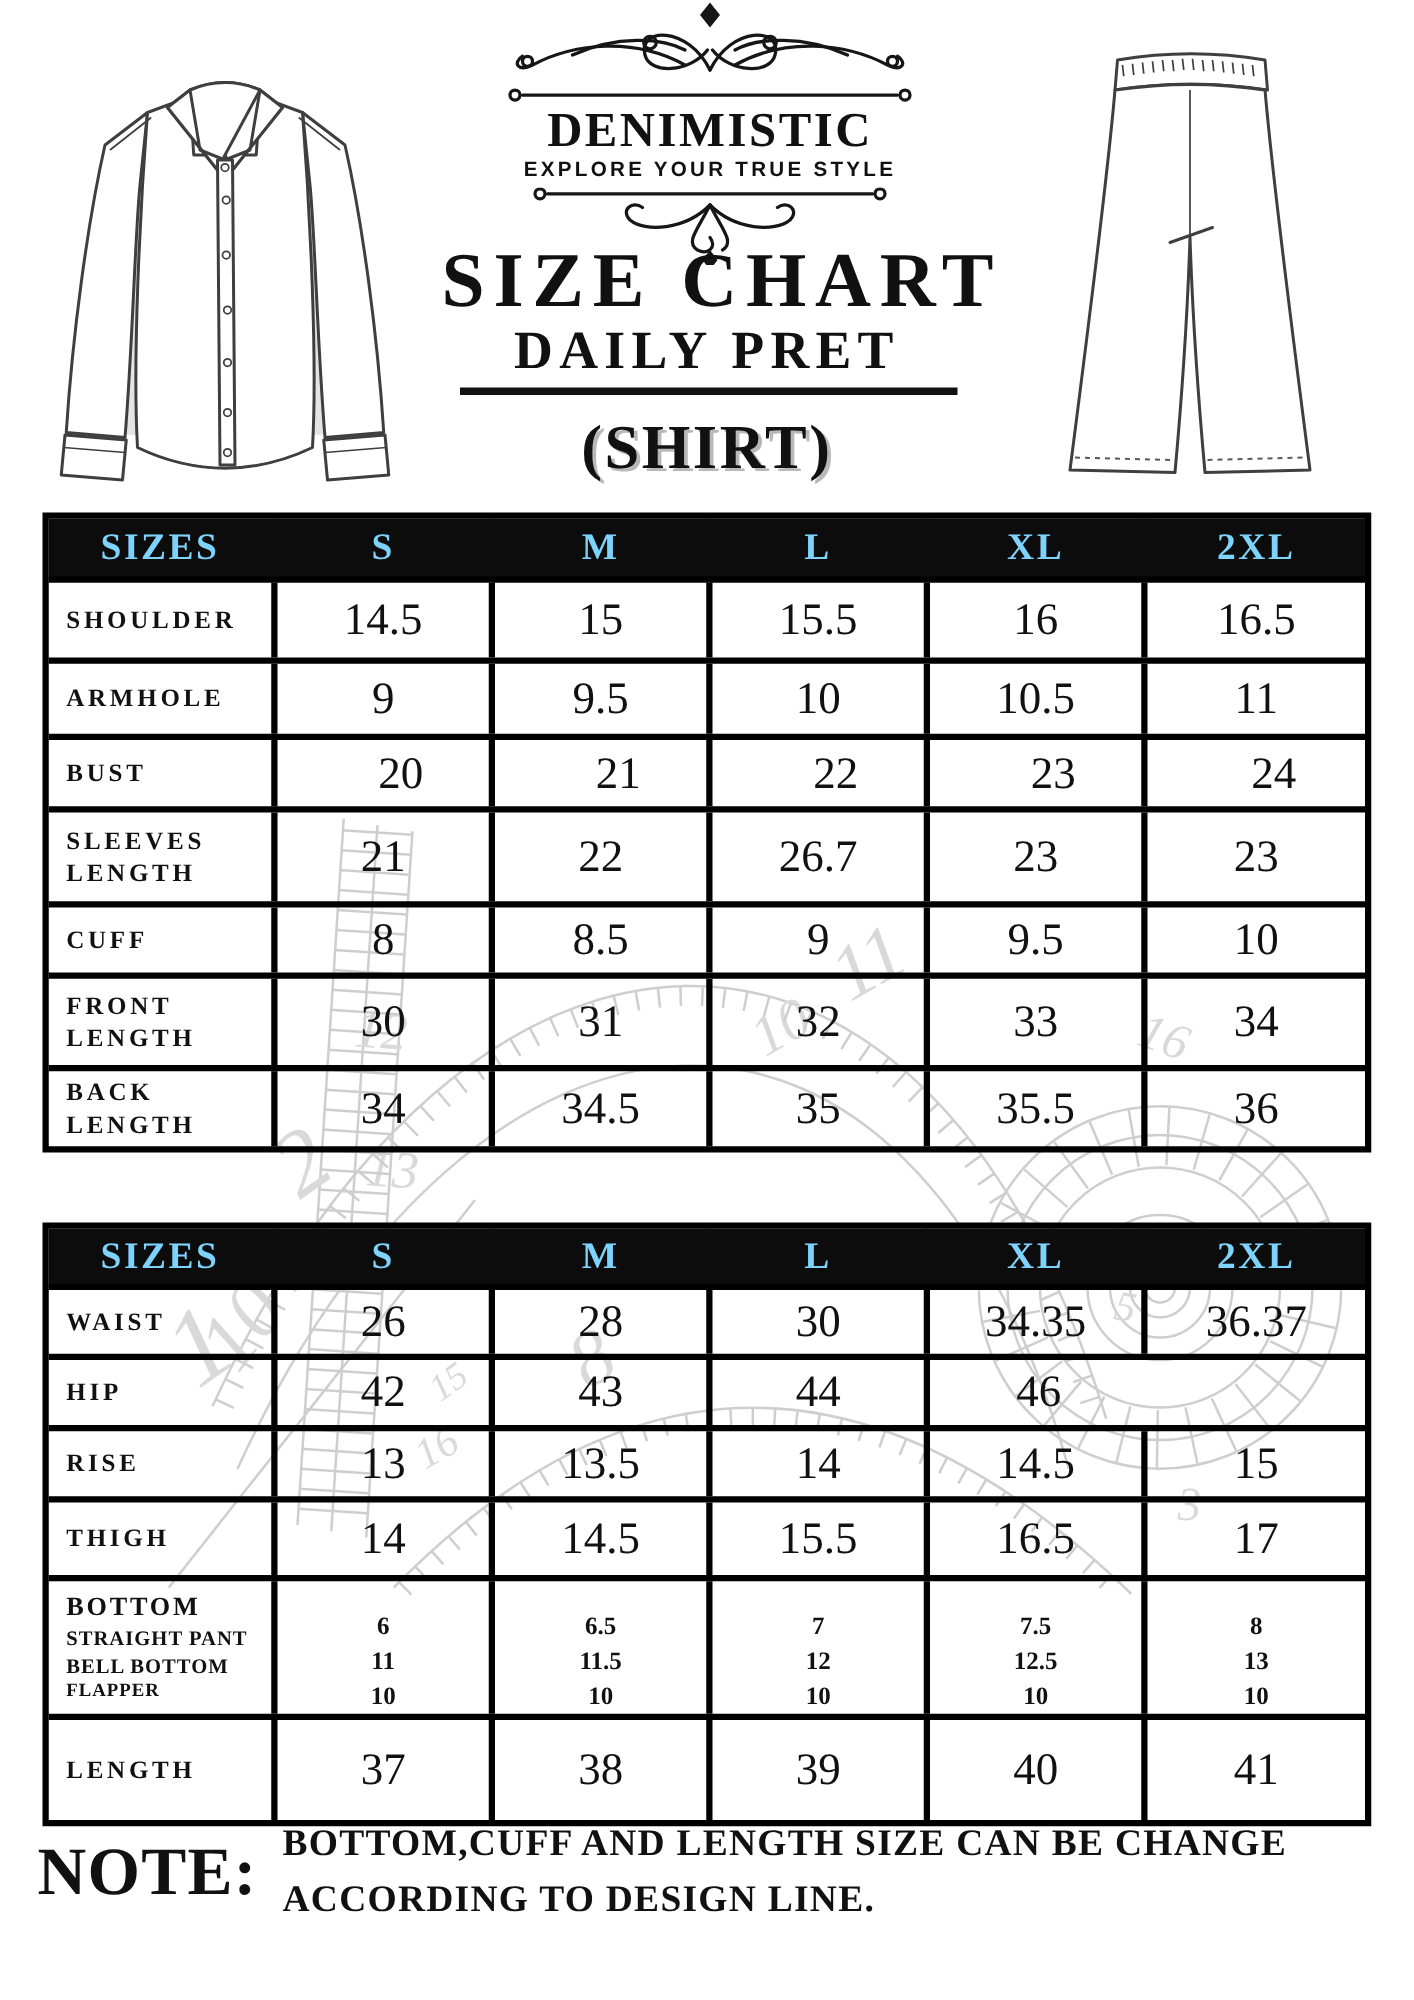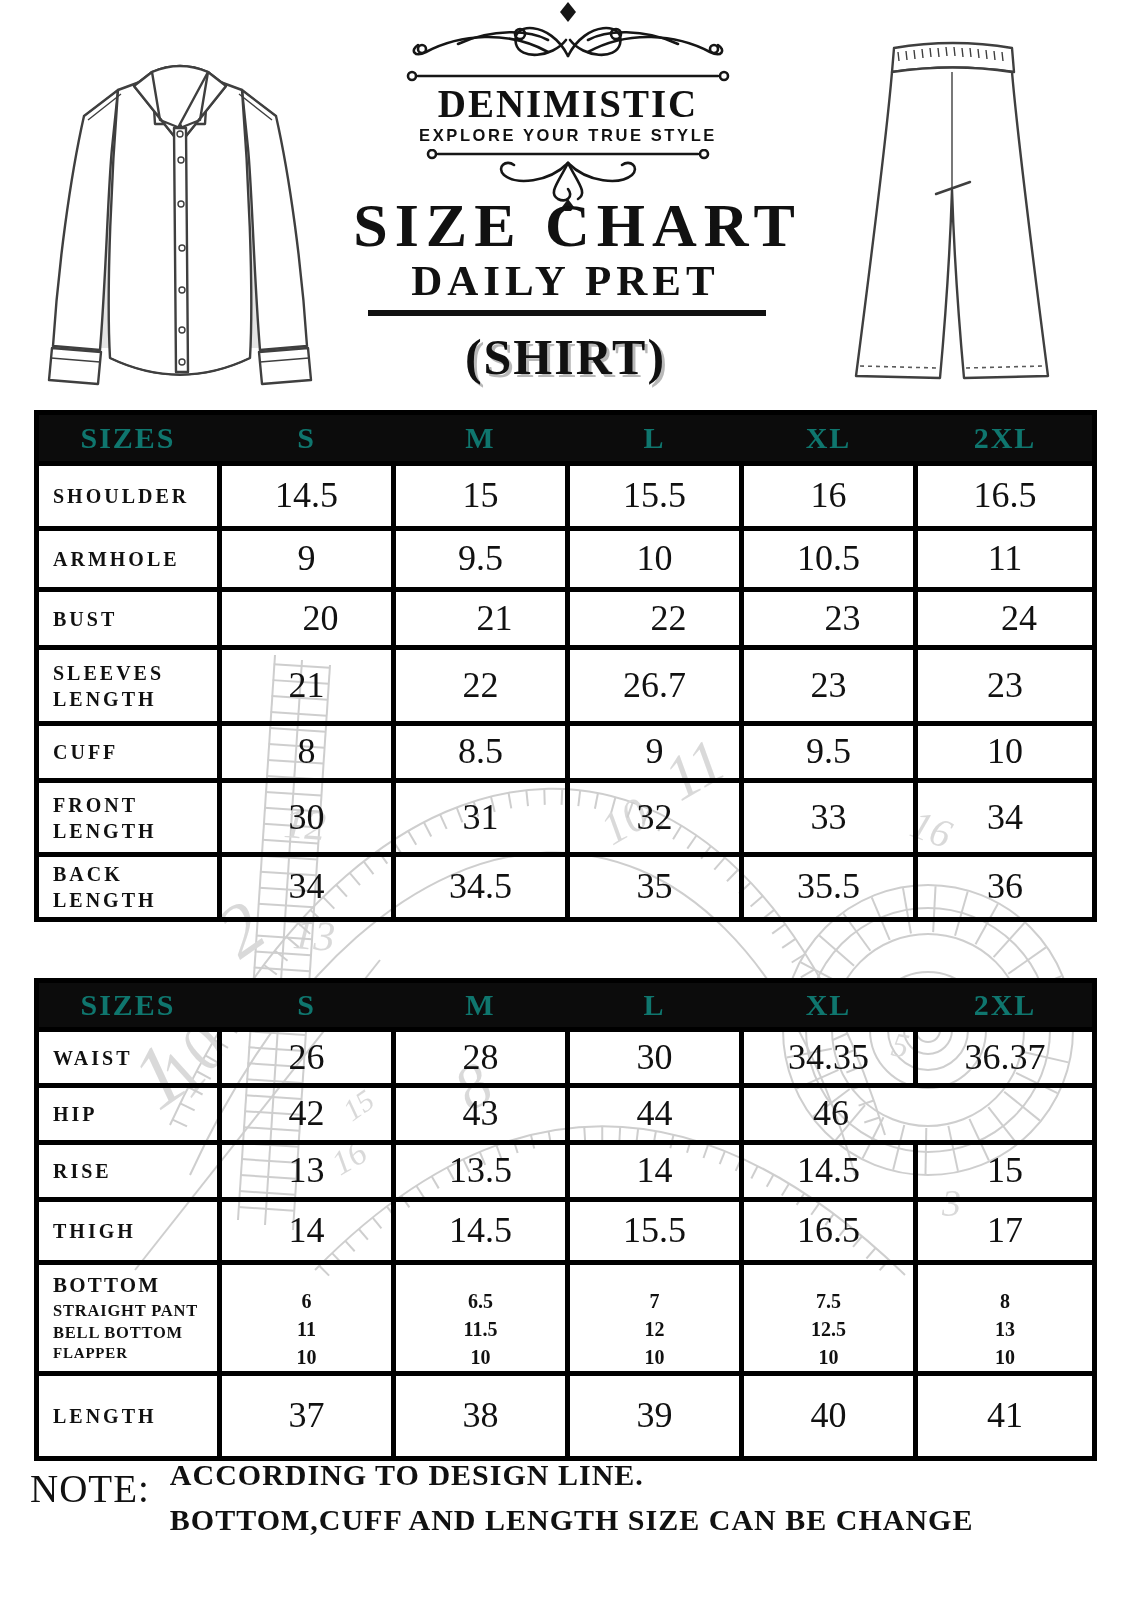--- a/index.html
+++ b/index.html
@@ -40,21 +40,21 @@
 
   
   .size-table{position:absolute;left:34px;width:1063px;border:5px solid #000;z-index:1;box-sizing:border-box;}
   .shirt-table{top:410px;}
   .pant-table{top:978px;}
   .trow{display:grid;grid-template-columns:183px repeat(5,1fr);border-bottom:5px solid #000;}
   .trow:last-child{border-bottom:none;}
   .trow>div{box-sizing:border-box;border-right:5px solid #000;display:flex;flex-direction:column;
             justify-content:center;}
   .trow>div:last-child{border-right:none;}
-  .thead{background:#0c0c0c;color:#0f766e;min-height:46px;}
+  .thead{background:#0c0c0c;color:#7dd3fc;min-height:46px;}
   .thead>div{border-right-color:#0c0c0c;align-items:center;text-align:center;
              font-size:30px;font-weight:600;letter-spacing:2px;}
   .tlabel{padding-left:14px;font-size:20px;font-weight:600;letter-spacing:3px;line-height:1.3;}
   .tcell{align-items:center;text-align:center;font-size:36px;font-weight:500;line-height:1.05;}
   .multi-label{line-height:1.32;}
   .multi-label span{font-size:16.5px;font-weight:700;letter-spacing:.8px;}
   .multi-label span:first-child{font-size:21px;letter-spacing:2.2px;}
   .multi-label span:last-child{font-size:15px;}
   .small-vals{font-size:20px;font-weight:700;line-height:1.4;justify-content:flex-start;padding-top:22px;}
 
@@ -69,21 +69,21 @@
   .pant-table .thead{min-height:44px;}
   .pant-table .trow:nth-child(2){min-height:51px;}
   .pant-table .trow:nth-child(3){min-height:52px;}
   .pant-table .trow:nth-child(4){min-height:52px;}
   .pant-table .trow:nth-child(5){min-height:58px;}
   .pant-table .trow:nth-child(6){min-height:86px;}
   .pant-table .trow:nth-child(7){min-height:80px;}
 
   
   .note{position:absolute;left:30px;top:1452px;display:flex;gap:20px;align-items:flex-start;z-index:1;}
-  .note-label{font-size:39px;font-weight:400;letter-spacing:1px;margin-top:14px;}
+  .note-label{font-size:54px;font-weight:700;letter-spacing:1px;margin-top:14px;}
   .note-text{font-size:30px;font-weight:600;letter-spacing:1px;line-height:1.5;}
 </style>
 </head>
 <body>
 
 <div class="page">
 
   <svg class="watermark" viewBox="0 0 1045 655">
     <path id="wm-arch1" d="M130,495 C330,60 700,30 845,505"></path>
     <path d="M150,545 C340,130 690,100 815,545"></path>
@@ -659,18 +659,18 @@
         </div>
         <div class="tcell">
           <span>41</span>
         </div>
       </div>
     </div>
 
   <div class="note">
     <div class="note-label">NOTE:</div>
     <div class="note-text">
+      <div>BOTTOM,CUFF AND LENGTH SIZE CAN BE CHANGE</div>
       <div>ACCORDING TO DESIGN LINE.</div>
-      <div>BOTTOM,CUFF AND LENGTH SIZE CAN BE CHANGE</div>
     </div>
   </div>
 
 </div>
 
 </body></html>

